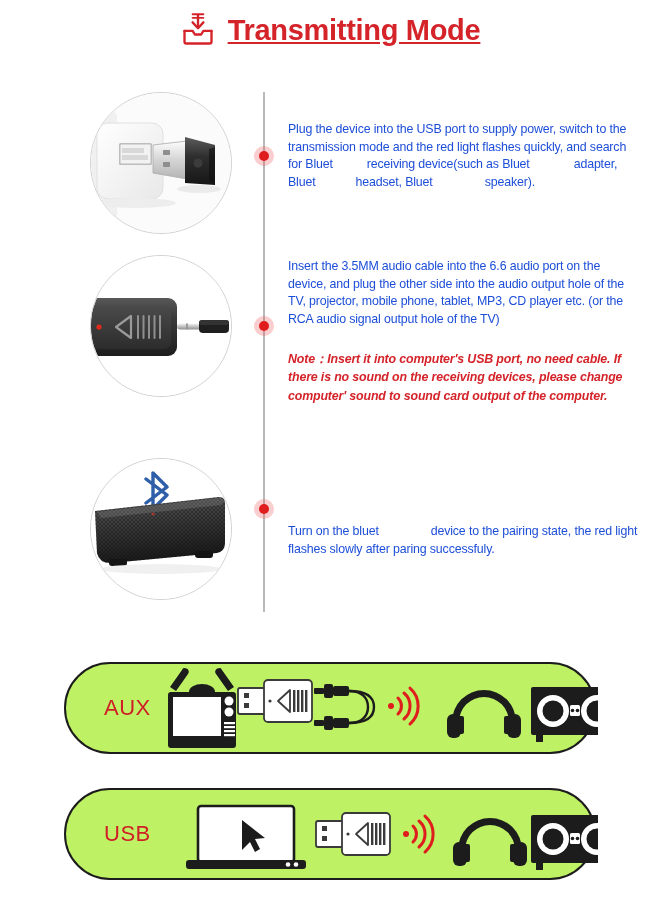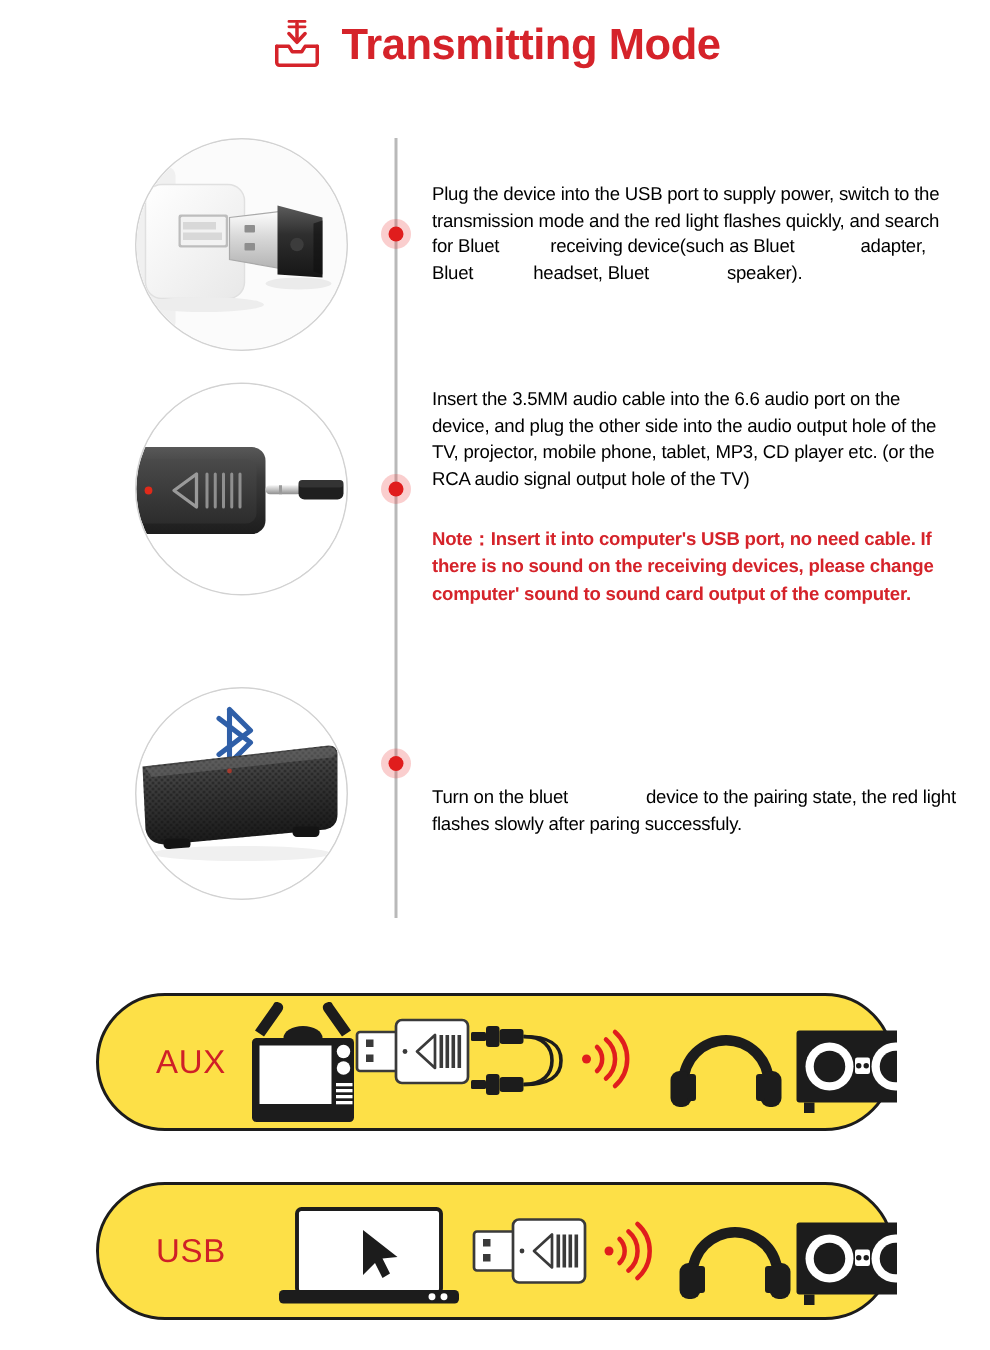--- a/index.html
+++ b/index.html
@@ -27,20 +27,21 @@
     justify-content: center;
     gap: 12px;
   }
   .header-icon { width: 36px; height: 36px; display:block; }
   .header-title {
     font-size: 29px;
     font-weight: 700;
     color: #d5232a;
     letter-spacing: -0.3px;
     white-space: nowrap;
+    text-decoration: underline;
   }
 
   
   .timeline-line {
     position: absolute;
     left: 263px;
     top: 92px;
     width: 2px;
     height: 520px;
     background: #b9b9b9;
@@ -76,52 +77,53 @@
   .circle-3 { left: 90px; top: 458px; }
   .circle svg { display: block; }
 
   
   .step-text {
     position: absolute;
     left: 288px;
     width: 352px;
     font-size: 12.4px;
     line-height: 17.6px;
-    color: #000000;
+    color: #1d4ed8;
     letter-spacing: -0.15px;
   }
   .step-1 { top: 121px; }
   .step-2 { top: 258px; }
   .step-3 { top: 498px; margin-top: 25px; }
   .note-text {
     position: absolute;
     left: 288px;
     top: 350px;
     width: 352px;
     font-size: 12.4px;
     line-height: 18.4px;
     font-weight: 700;
     color: #d5232a;
     letter-spacing: -0.15px;
+    font-style: italic;
   }
   .gap-brand { display: inline-block; }
   .gap-w1 { width: 34px; }
   .gap-w2 { width: 44px; }
   .gap-w3 { width: 40px; }
   .gap-w4 { width: 52px; }
 
   
   .panel {
     position: absolute;
     left: 64px;
     width: 532px;
     height: 92px;
     border: 2px solid #1c1c1c;
     border-radius: 46px;
-    background: #fde047;
+    background: #bef264;
     box-sizing: border-box;
   }
   .panel-aux { top: 662px; }
   .panel-usb { top: 788px; }
 
   .panel-label {
     position: absolute;
     left: 38px;
     top: 50%;
     transform: translateY(-50%);

